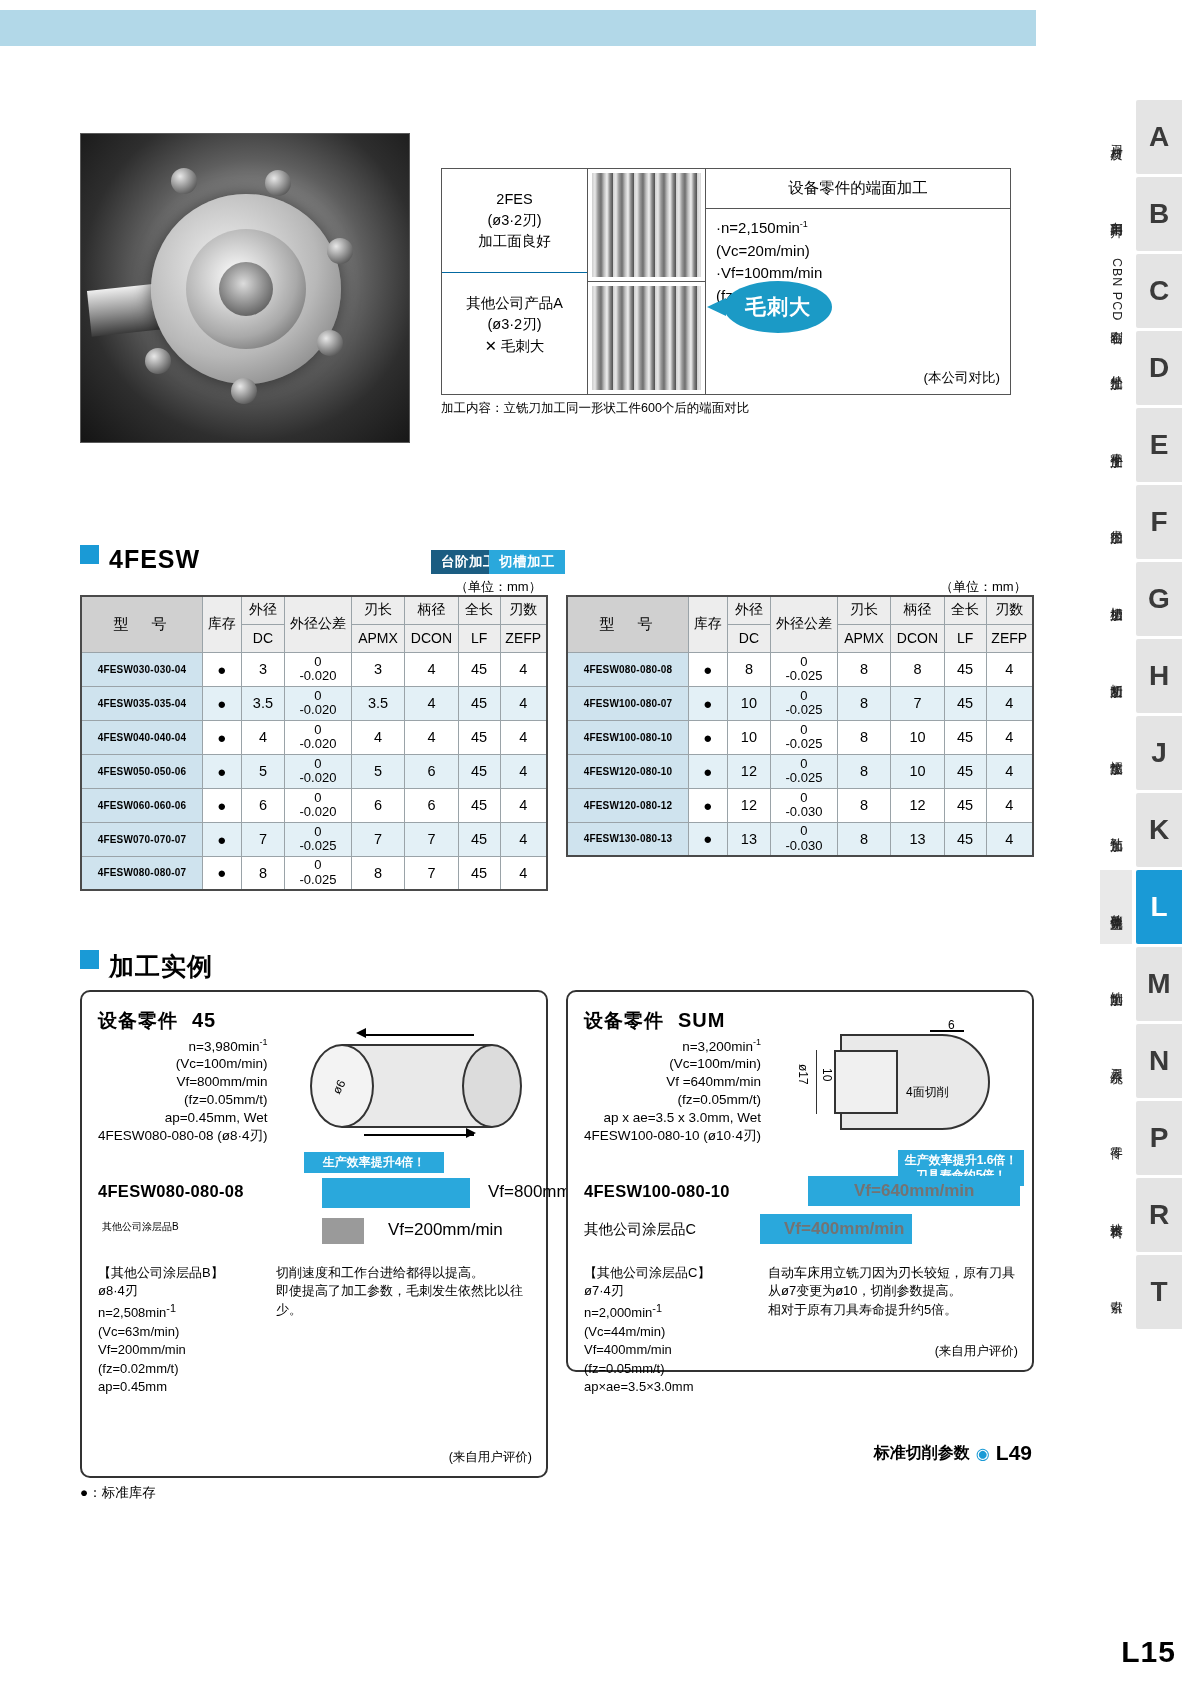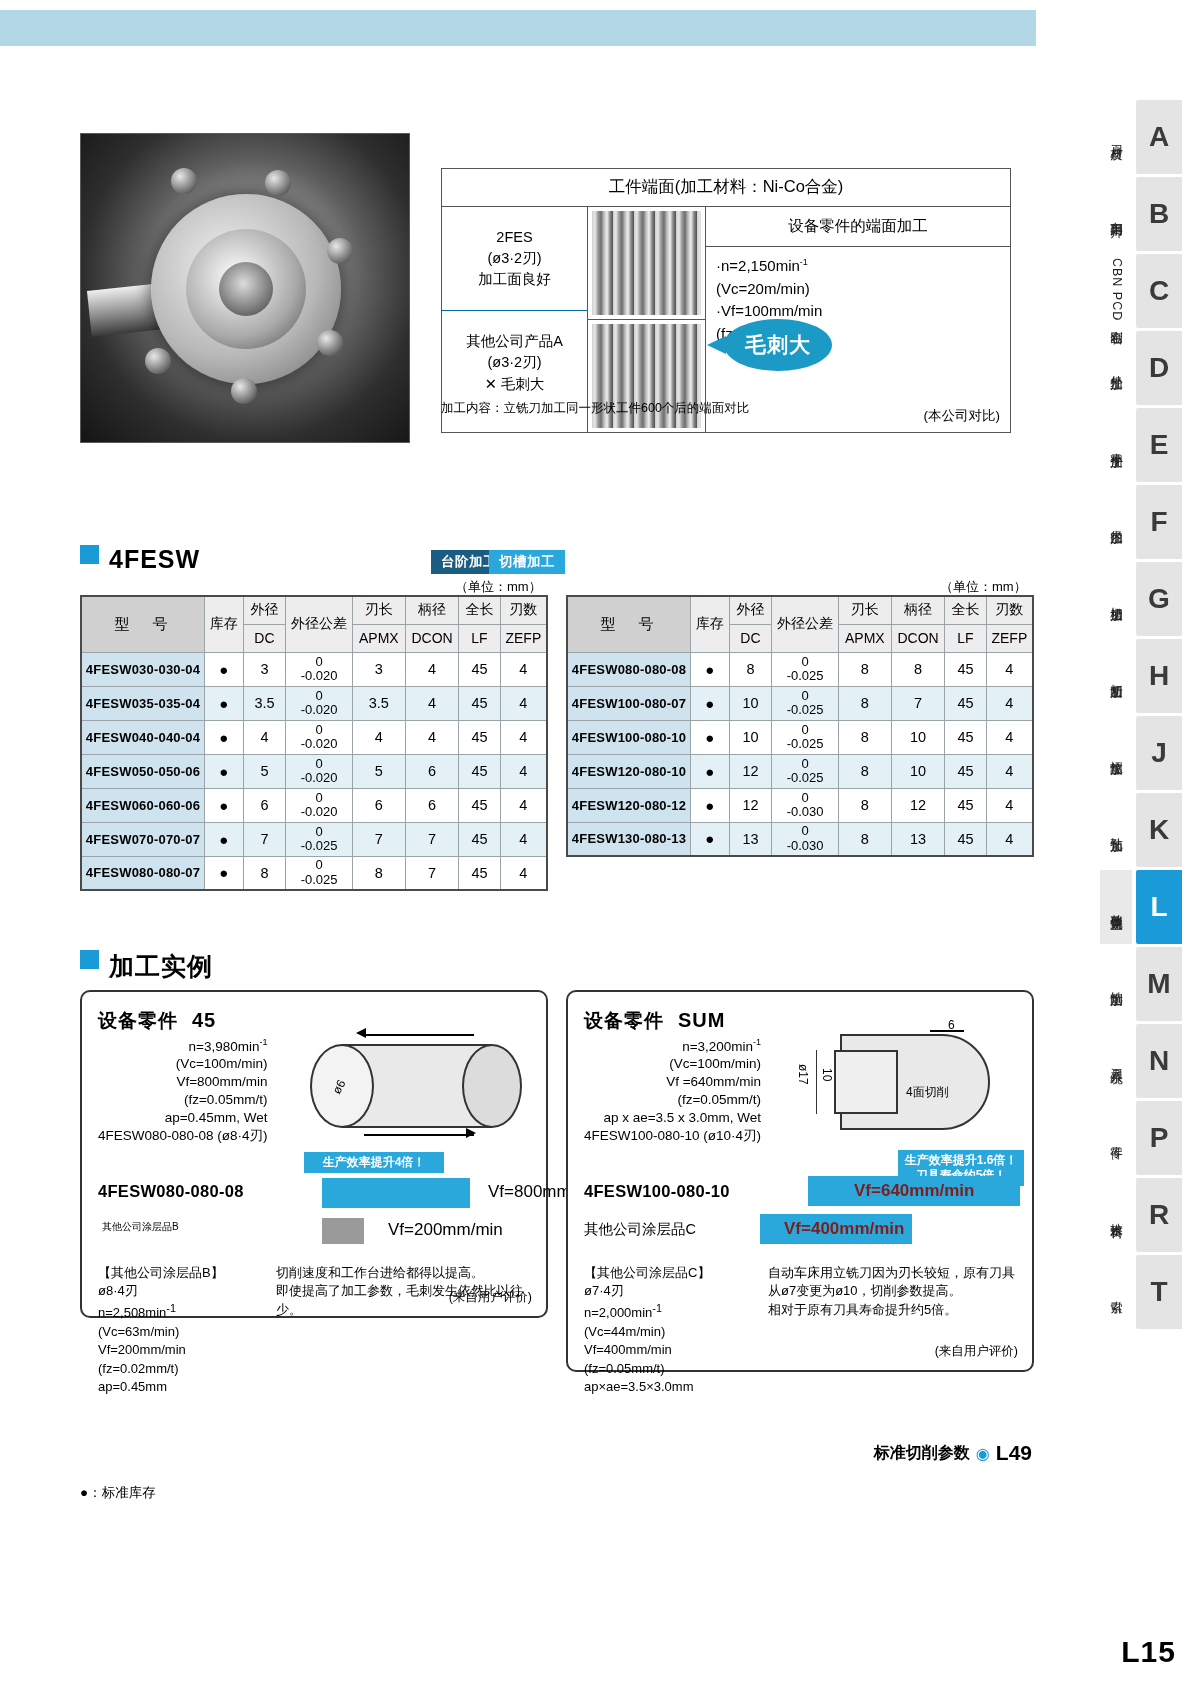--- a/index.html
+++ b/index.html
@@ -153,21 +153,21 @@
   }
   .spec th, .spec td {
     border: 1px solid #9aa3a8;
     text-align: center;
     padding: 0;
   }
   .spec thead th { background: #ededed; height: 28px; font-weight: normal; font-size: 14px; }
   .spec thead th.model { background: #d0d0d0; font-size: 15px; letter-spacing: 4px; }
   .spec tbody td { height: 34px; }
   .spec tbody td.model {
-    background: #cfe3ee; font-weight: bold; font-size: 13px;
+    background: #cfe3ee; font-weight: bold; font-size: 10px;
     letter-spacing: .2px; text-align: center;
   }
   .spec tbody tr.alt td { background: #e3f0f6; }
   .spec tbody tr.alt td.model { background: #cfe3ee; }
   .tol { line-height: 1.1; font-size: 13px; }
   .tol .up { display: block; }
   .tol .dn { display: block; }
   .dot { font-size: 15px; }
 
   
@@ -184,21 +184,21 @@
   .perf-badge {
     position: absolute; background: #2aa8dc; color: #fff;
     font-size: 12px; font-weight: bold; text-align: center;
     padding: 3px 6px; line-height: 1.25;
   }
   .bar-row { position: absolute; display: flex; align-items: center; }
   .bar-label { font-size: 16.5px; font-weight: bold; letter-spacing: .3px; }
   .bar-blue { background: #2aa8dc; height: 30px; }
   .bar-gray { background: #9a9a9a; height: 26px; }
   .bar-val { font-size: 17px; margin-left: 10px; }
-  .bar-val.onbar { color: #7f1d1d; font-weight: bold; position: absolute; }
+  .bar-val.onbar { color: #737373; font-weight: bold; position: absolute; }
 
   .ex-foot { position: absolute; font-size: 13px; line-height: 1.42; }
   .ex-src { position: absolute; font-size: 12.5px; }
 
   
   .wp { position: absolute; }
   .cyl-body {
     position: absolute; background: #e9e9e9; border: 2px solid #333;
   }
   .cyl-cap {
@@ -235,21 +235,20 @@
     <div class="ring r3"></div>
     <div class="bolt" style="left:90px;top:34px;"></div>
     <div class="bolt" style="left:184px;top:36px;"></div>
     <div class="bolt" style="left:246px;top:104px;"></div>
     <div class="bolt" style="left:236px;top:196px;"></div>
     <div class="bolt" style="left:150px;top:244px;"></div>
     <div class="bolt" style="left:64px;top:214px;"></div>
   </div>
 
   <div class="cmp">
-    <div class="cmp-title">工件端面(加工材料：Ni-Co合金)</div>
     <div class="cmp-body">
       <div class="cmp-left">
         <div class="cmp-cell top">
           <span>2FES</span>
           <span>(ø3·2刃)</span>
           <span>加工面良好</span>
         </div>
         <div class="cmp-cell">
           <span>其他公司产品A</span>
           <span>(ø3·2刃)</span>
@@ -500,21 +499,21 @@
           <td>4</td>
         </tr>
       </tbody>
   </table>
 
   <div class="sec-head" style="left:80px; top:950px;">
     <div class="sec-sq"></div>
     <div class="sec-txt">加工实例</div>
   </div>
 
-  <div class="exbox" style="left:80px; top:990px; width:468px; height:328px;">
+  <div class="exbox" style="left:80px; top:990px; width:468px; height:488px;">
     <div style="position:absolute; left:16px; top:16px;">
       <div class="ex-title">
         <span>设备零件</span><span class="num">45</span>
       </div>
       <div class="ex-spec">
         <div><span>n=3,980min</span><sup>-1</sup></div>
         <div>(Vc=100m/min)</div>
         <div>Vf=800mm/min</div>
         <div>(fz=0.05mm/t)</div>
         <div>ap=0.45mm, Wet</div>

